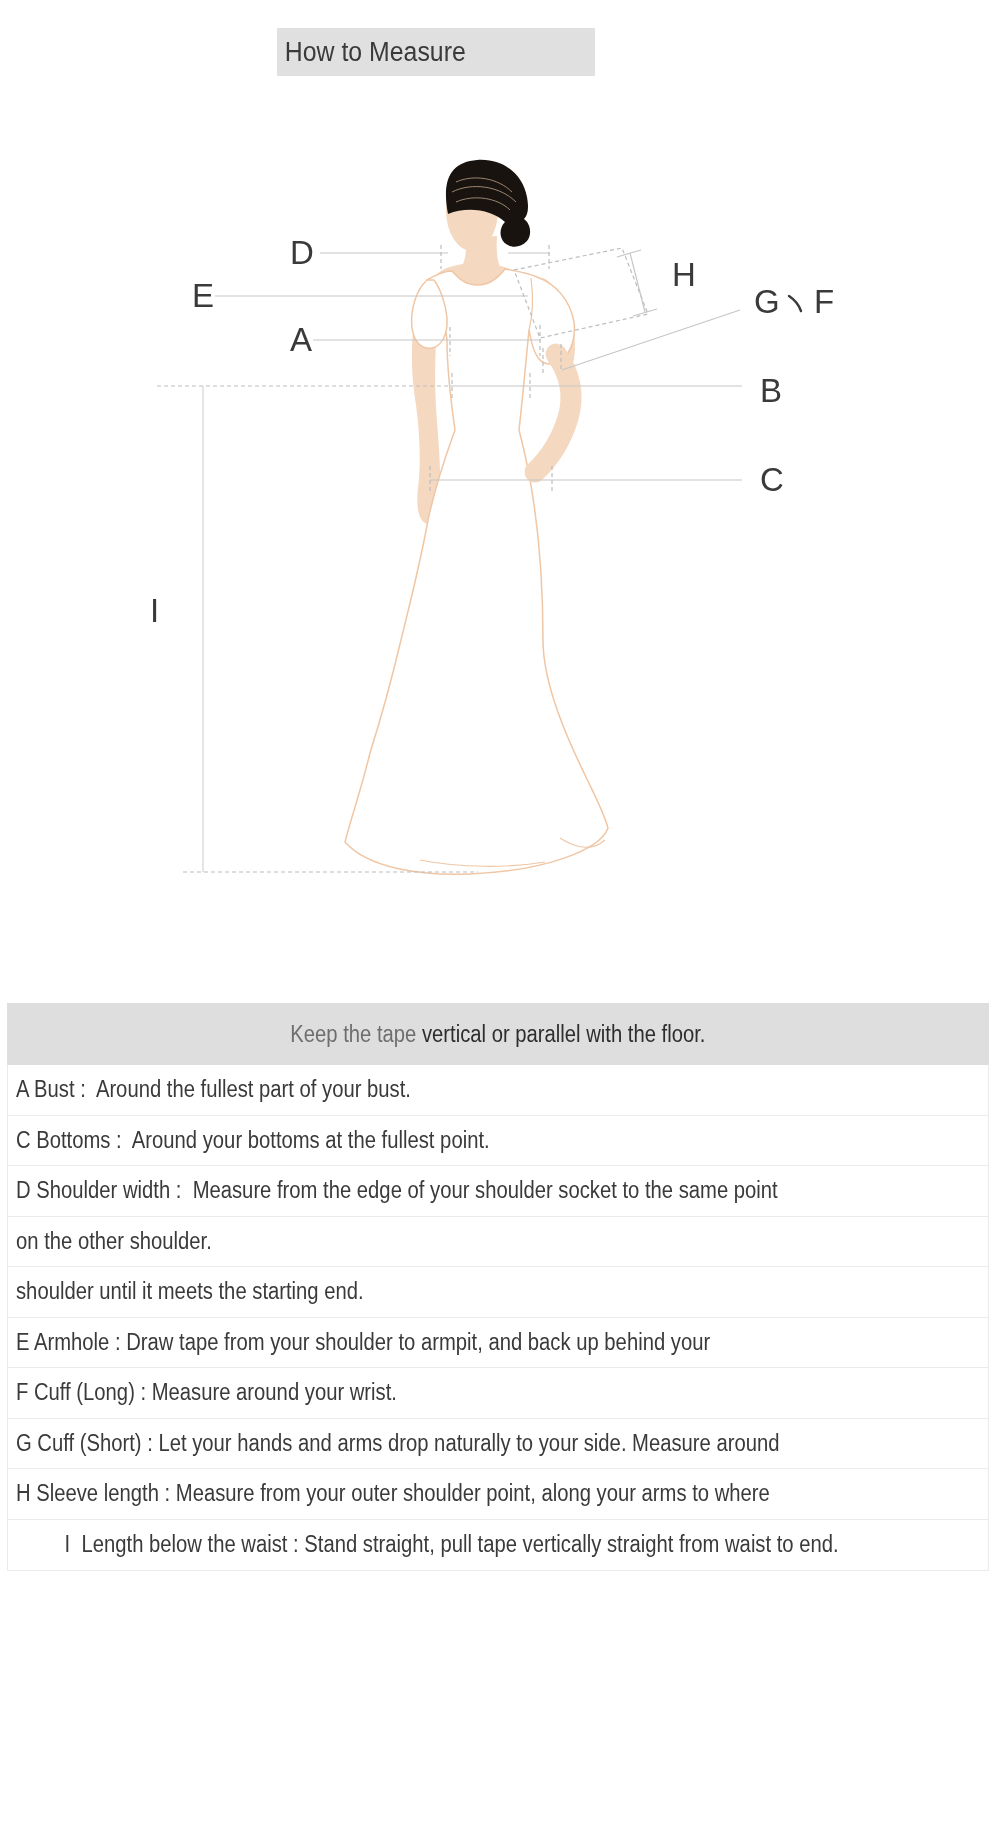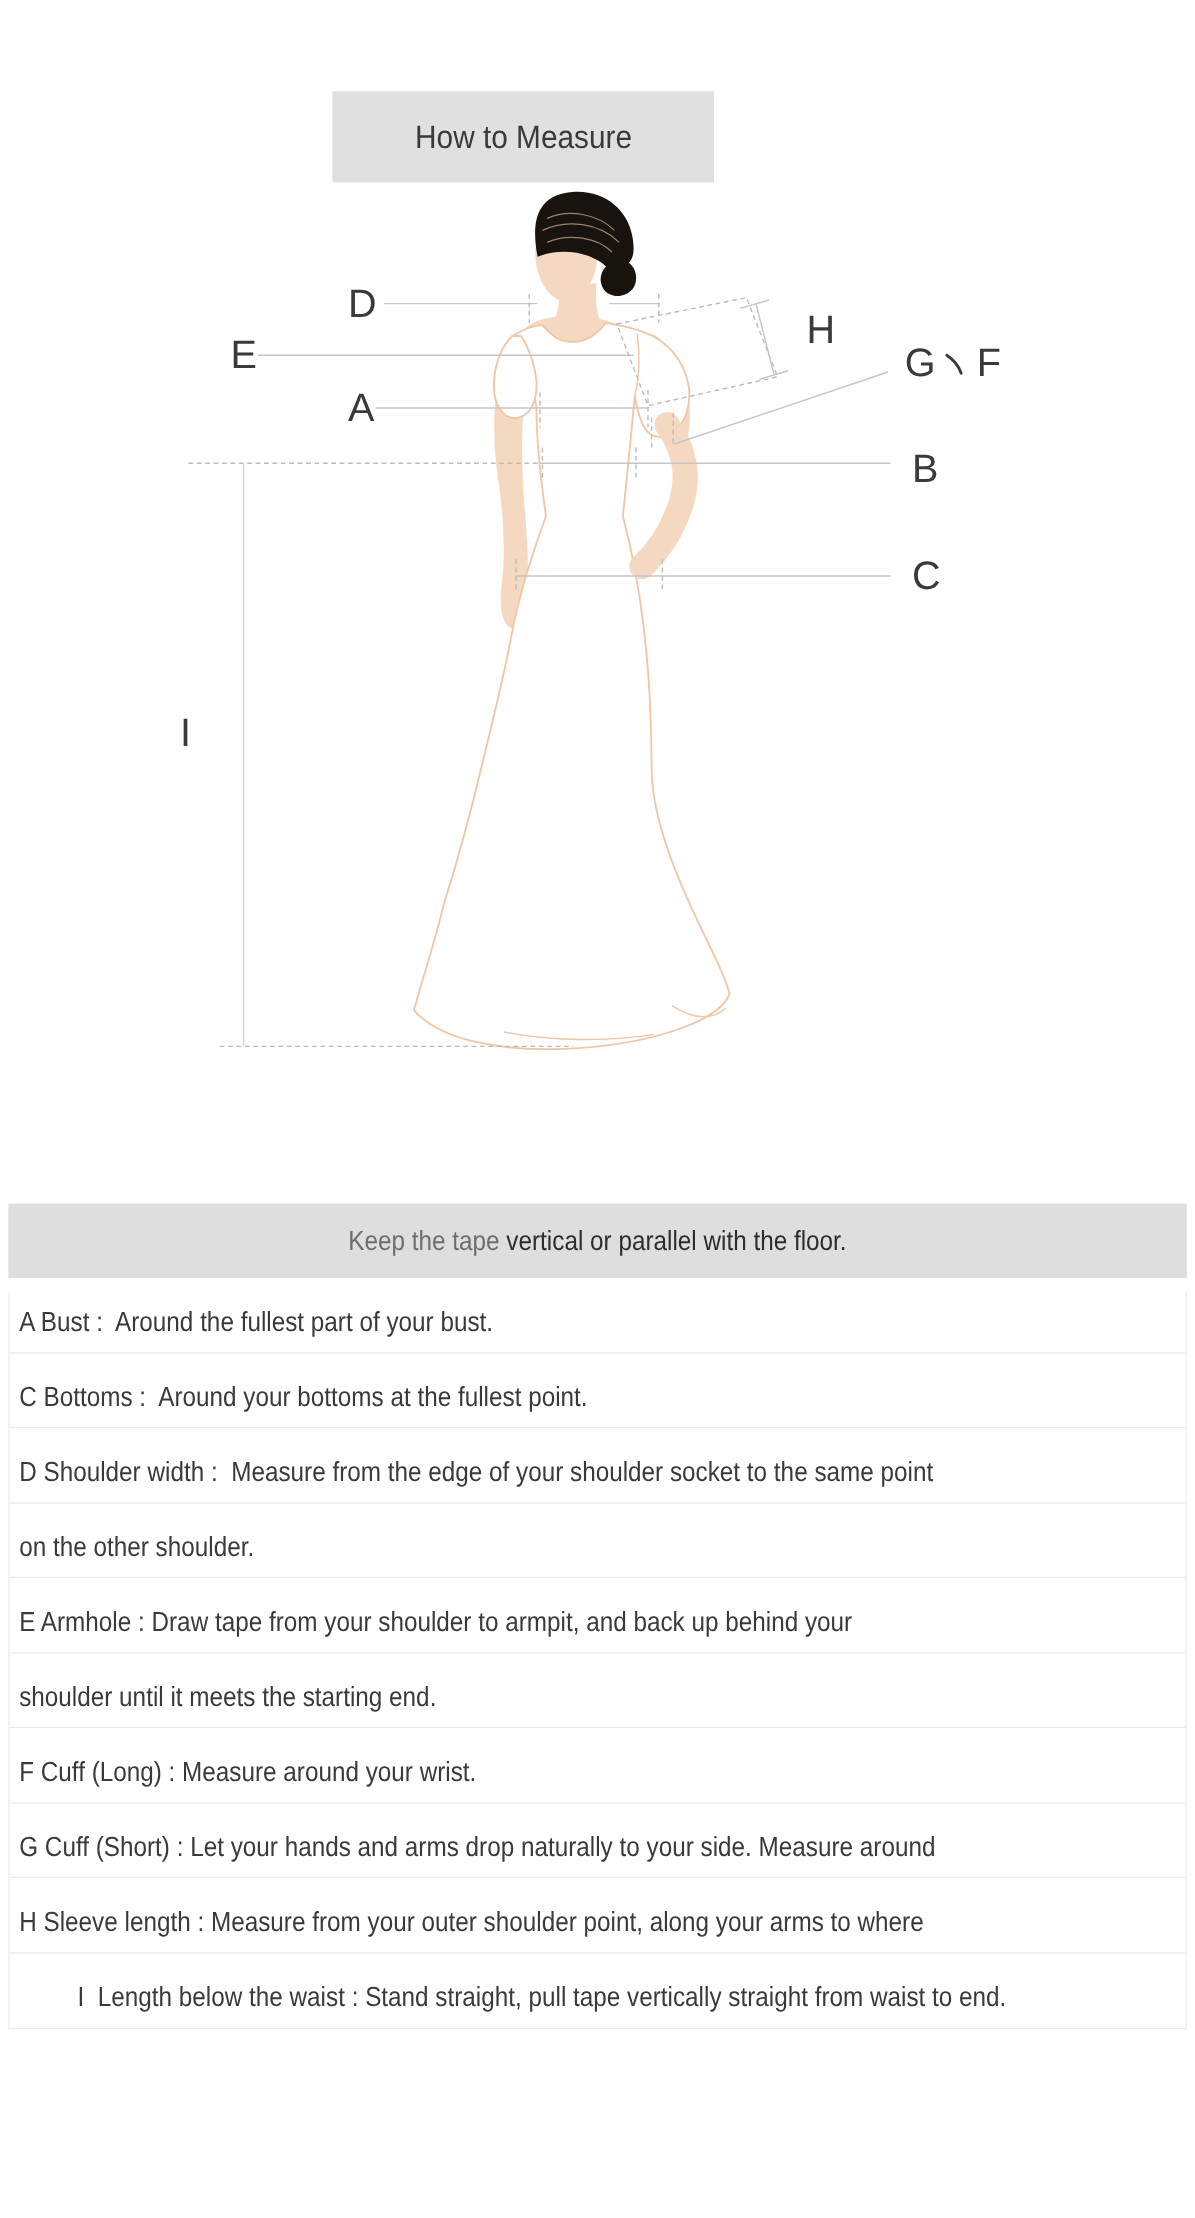--- a/index.html
+++ b/index.html
@@ -1,22 +1,22 @@
 <!DOCTYPE html>
 <html style="--title_bg: #e0e0e0; --header_bg: #dedede; --text: #3a3a3a; --muted: #6e6e6e; --emph: #2d2d2d; --border: #ebebeb; --line: #c6c6c6; --line_light: #d4d4d4; --dash: #bdbdbd; --skin: #f4d8c0; --hair: #19130f; --hair_accent: #9b8571; --dress_fill: #ffffff; --dress_outline: #f0c6a4;"><head>
 <meta charset="utf-8">
 <style>
   html,body{margin:0;padding:0;}
   body{
     width:996px;height:1848px;position:relative;background:#ffffff;
     font-family:"Liberation Sans",sans-serif;overflow:hidden;
   }
   .title-box{
-    position:absolute;left:277px;top:28px;width:318px;height:76px;
-    background:var(--title_bg);display:flex;align-items:center;justify-content:center;margin-top:48px;
+    position:absolute;left:277px;top:28px;width:318px;height:48px;
+    background:var(--title_bg);display:flex;align-items:center;justify-content:flex-start;
   }
   .title-box span{
     font-size:27px;color:var(--text);font-weight:400;
     transform:scaleX(.92);transform-origin:center;white-space:pre;
   }
   .figure-area{position:absolute;left:0;top:120px;width:996px;height:770px;}
   .fig-label{fill:var(--text);font-family:"Liberation Sans",sans-serif;font-size:33px;font-weight:400;}
   .mline{stroke:var(--line);stroke-width:1.2;fill:none;}
   .mline-light{stroke:var(--line_light);stroke-width:1.2;fill:none;}
   .mdash{stroke:var(--dash);stroke-width:1.2;fill:none;stroke-dasharray:4 3;}
@@ -33,21 +33,21 @@
     height:62px;background:var(--header_bg);
     display:flex;align-items:center;justify-content:center;white-space:pre;
     font-size:23px;
   }
   .table-header .hdr-inner{transform:scaleX(.88);transform-origin:center;white-space:pre;}
   .table-header .normal{color:var(--muted);}
   .table-header .emphasis{color:var(--emph);}
   .table-rows{border:1px solid var(--border);border-top:none;}
   .table-row{
     height:50.5px;box-sizing:border-box;border-bottom:1px solid var(--border);
-    display:flex;align-items:center;padding-left:8px;overflow:hidden;margin-top:12px;
+    display:flex;align-items:center;padding-left:8px;overflow:hidden;
   }
   .table-row:last-child{border-bottom:none;justify-content:center;}
   .table-row span{
     font-size:23px;color:var(--text);white-space:pre;
     transform:scaleX(.88);transform-origin:left center;
   }
 </style>
 </head>
 <body>
 
@@ -145,25 +145,25 @@
 
   <div class="table-row">
     <span>D Shoulder width :  Measure from the edge of your shoulder socket to the same point</span>
   </div>
 
   <div class="table-row">
     <span>on the other shoulder.</span>
   </div>
 
   <div class="table-row">
-    <span>E Armhole : Draw tape from your shoulder to armpit, and back up behind your</span>
+    <span>shoulder until it meets the starting end.</span>
   </div>
 
   <div class="table-row">
-    <span>shoulder until it meets the starting end.</span>
+    <span>E Armhole : Draw tape from your shoulder to armpit, and back up behind your</span>
   </div>
 
   <div class="table-row">
     <span>F Cuff (Long) : Measure around your wrist.</span>
   </div>
 
   <div class="table-row">
     <span>G Cuff (Short) : Let your hands and arms drop naturally to your side. Measure around</span>
   </div>
 

